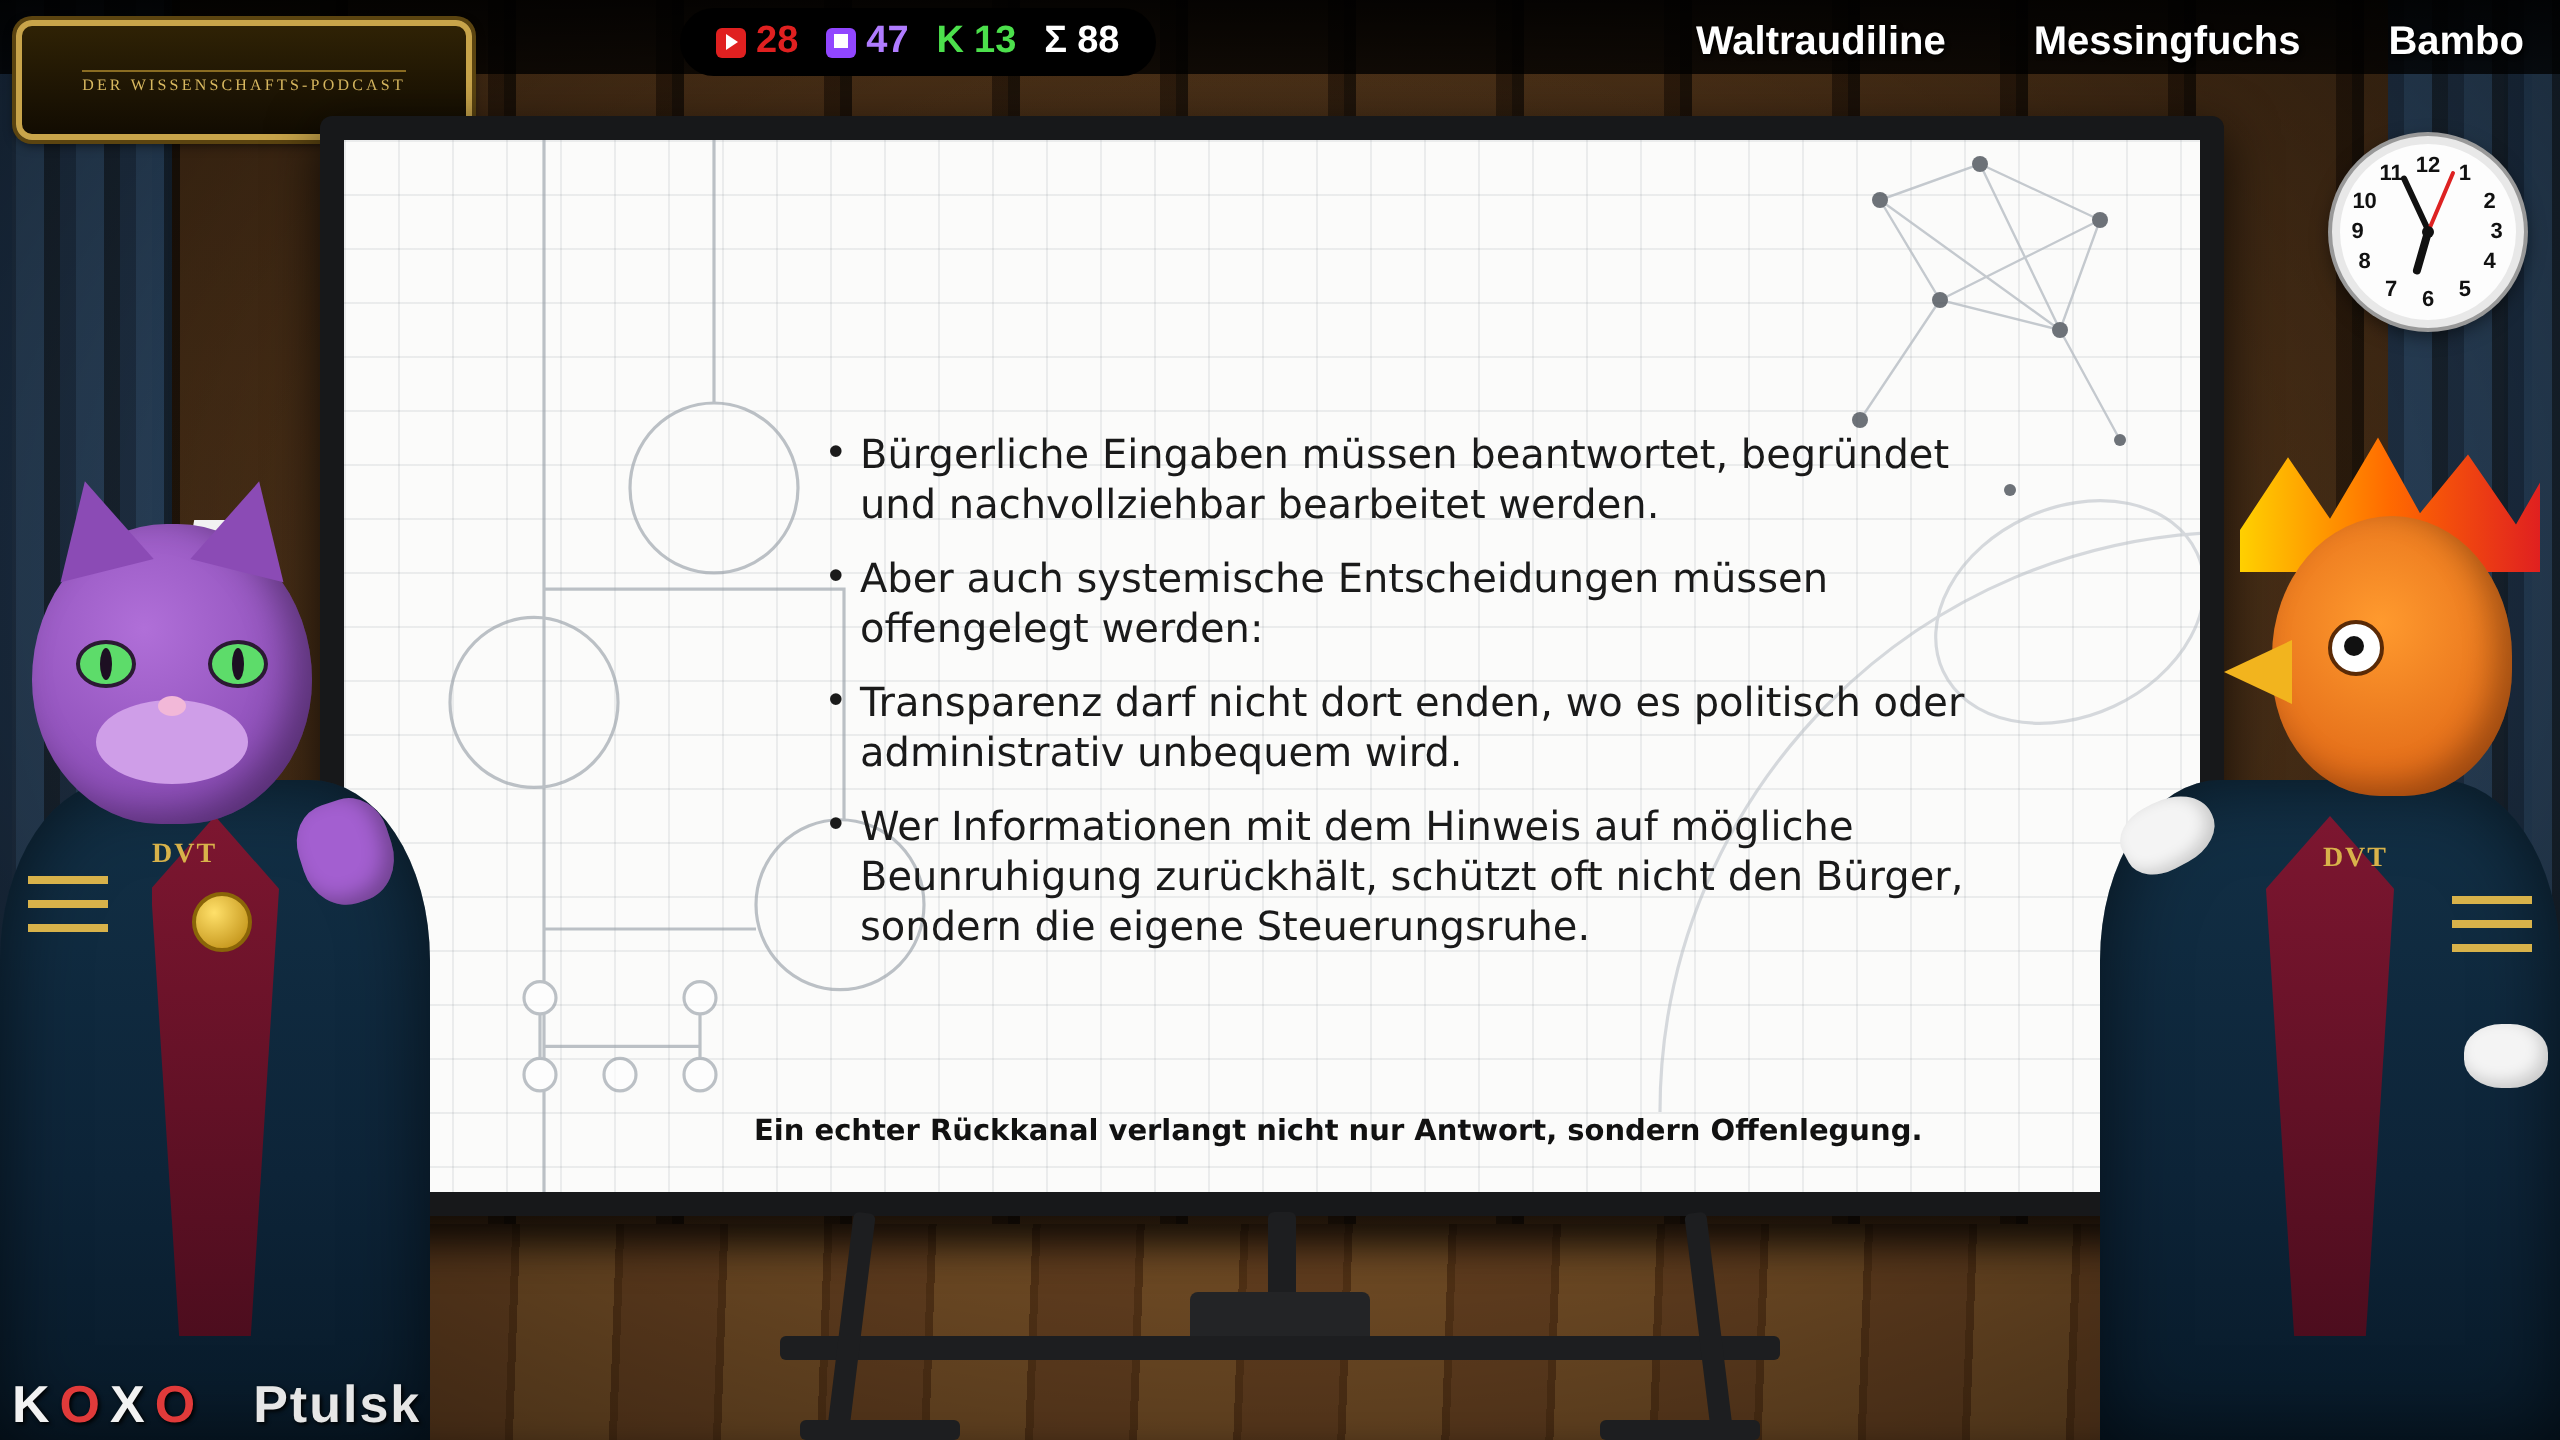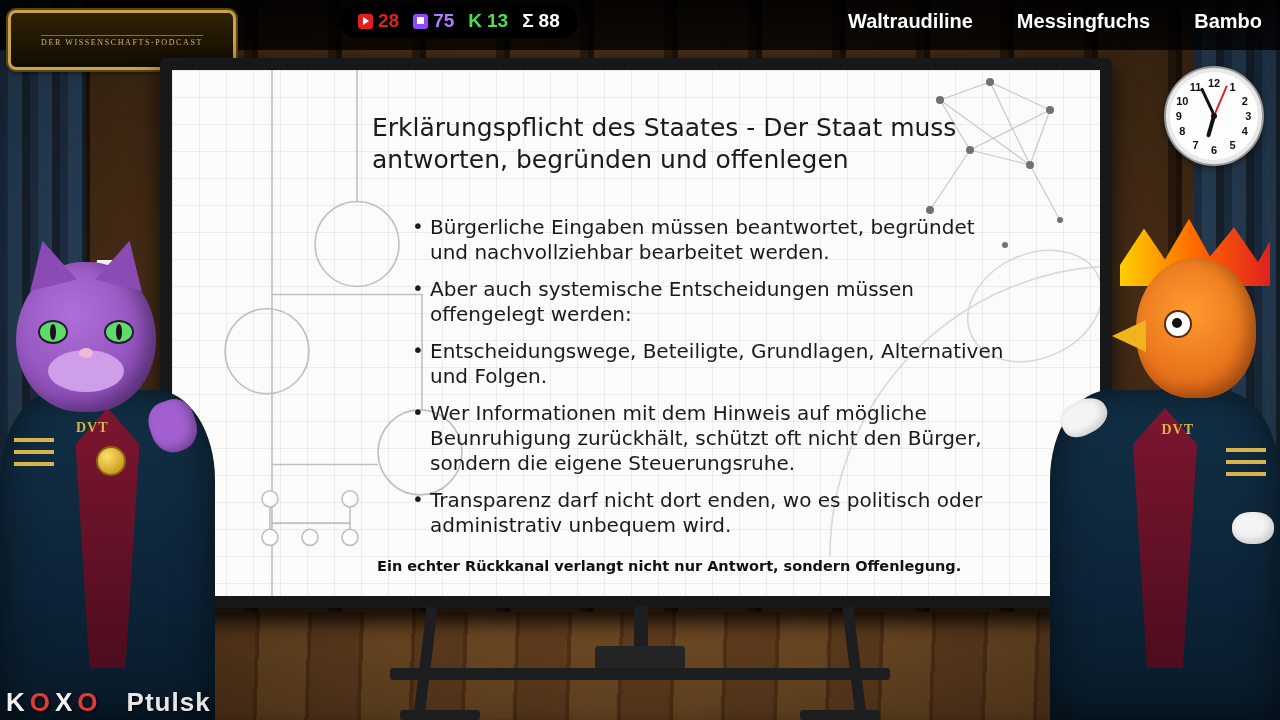--- a/index.html
+++ b/index.html
@@ -56,21 +56,21 @@
       #2a4a6b 8px, #2a4a6b 22px,
       #152637 22px, #152637 30px);
     opacity: .9;
   }
   .curtain-left { left: 0; }
   .curtain-right { right: 0; }
 
   
   .topbar {
     position: absolute;
-    left: 0; right: 0; top: 0; height: 50px;
+    left: 0; right: 0; top: 0; height: 37px;
     background: linear-gradient(to bottom, rgba(0,0,0,0.92), rgba(0,0,0,0.78));
     display: flex;
     align-items: center;
   }
   .logo-badge {
     position: absolute;
     left: 8px; top: 10px;
     width: 222px; height: 54px;
     border: 3px solid #c8a44a;
     border-radius: 8px;
@@ -506,21 +506,21 @@
   </div>
 
   <div class="topbar">
     <div class="stats-pill">
       <div class="stat">
         <span class="chip yt"></span>
         <span class="stat-val red">28</span>
       </div>
       <div class="stat">
         <span class="chip tw"></span>
-        <span class="stat-val purple">75</span>
+        <span class="stat-val purple">47</span>
       </div>
       <div class="stat k">
         <span>K</span>
         <span>13</span>
       </div>
       <div class="stat sum">
         <span>Σ</span>
         <span>88</span>
       </div>
     </div>
@@ -597,28 +597,26 @@
         </g>
       </svg>
 
       <svg class="swoosh" viewBox="0 0 330 330">
         <g fill="none" stroke="#b7bdc4" stroke-width="1.6">
           <path d="M20 310 C 20 150, 150 20, 310 20"></path>
           <ellipse cx="225" cy="60" rx="70" ry="52" transform="rotate(-25 225 60)"></ellipse>
         </g>
       </svg>
 
-      <div class="slide-title">Erklärungspflicht des Staates - Der Staat muss antworten, begründen und offenlegen</div>
 
       <div class="bullets">
         <div class="bullet">Bürgerliche Eingaben müssen beantwortet, begründet und nachvollziehbar bearbeitet werden.</div>
         <div class="bullet">Aber auch systemische Entscheidungen müssen offengelegt werden:</div>
-        <div class="bullet">Entscheidungswege, Beteiligte, Grundlagen, Alternativen und Folgen.</div>
+        <div class="bullet">Transparenz darf nicht dort enden, wo es politisch oder administrativ unbequem wird.</div>
         <div class="bullet">Wer Informationen mit dem Hinweis auf mögliche Beunruhigung zurückhält, schützt oft nicht den Bürger, sondern die eigene Steuerungsruhe.</div>
-        <div class="bullet">Transparenz darf nicht dort enden, wo es politisch oder administrativ unbequem wird.</div>
       </div>
 
       <div class="footnote">Ein echter Rückkanal verlangt nicht nur Antwort, sondern Offenlegung.</div>
     </div>
   </div>
 
   <div class="stand">
     <div class="bar stem"></div>
     <div class="box"></div>
     <div class="bar crossbar"></div>

